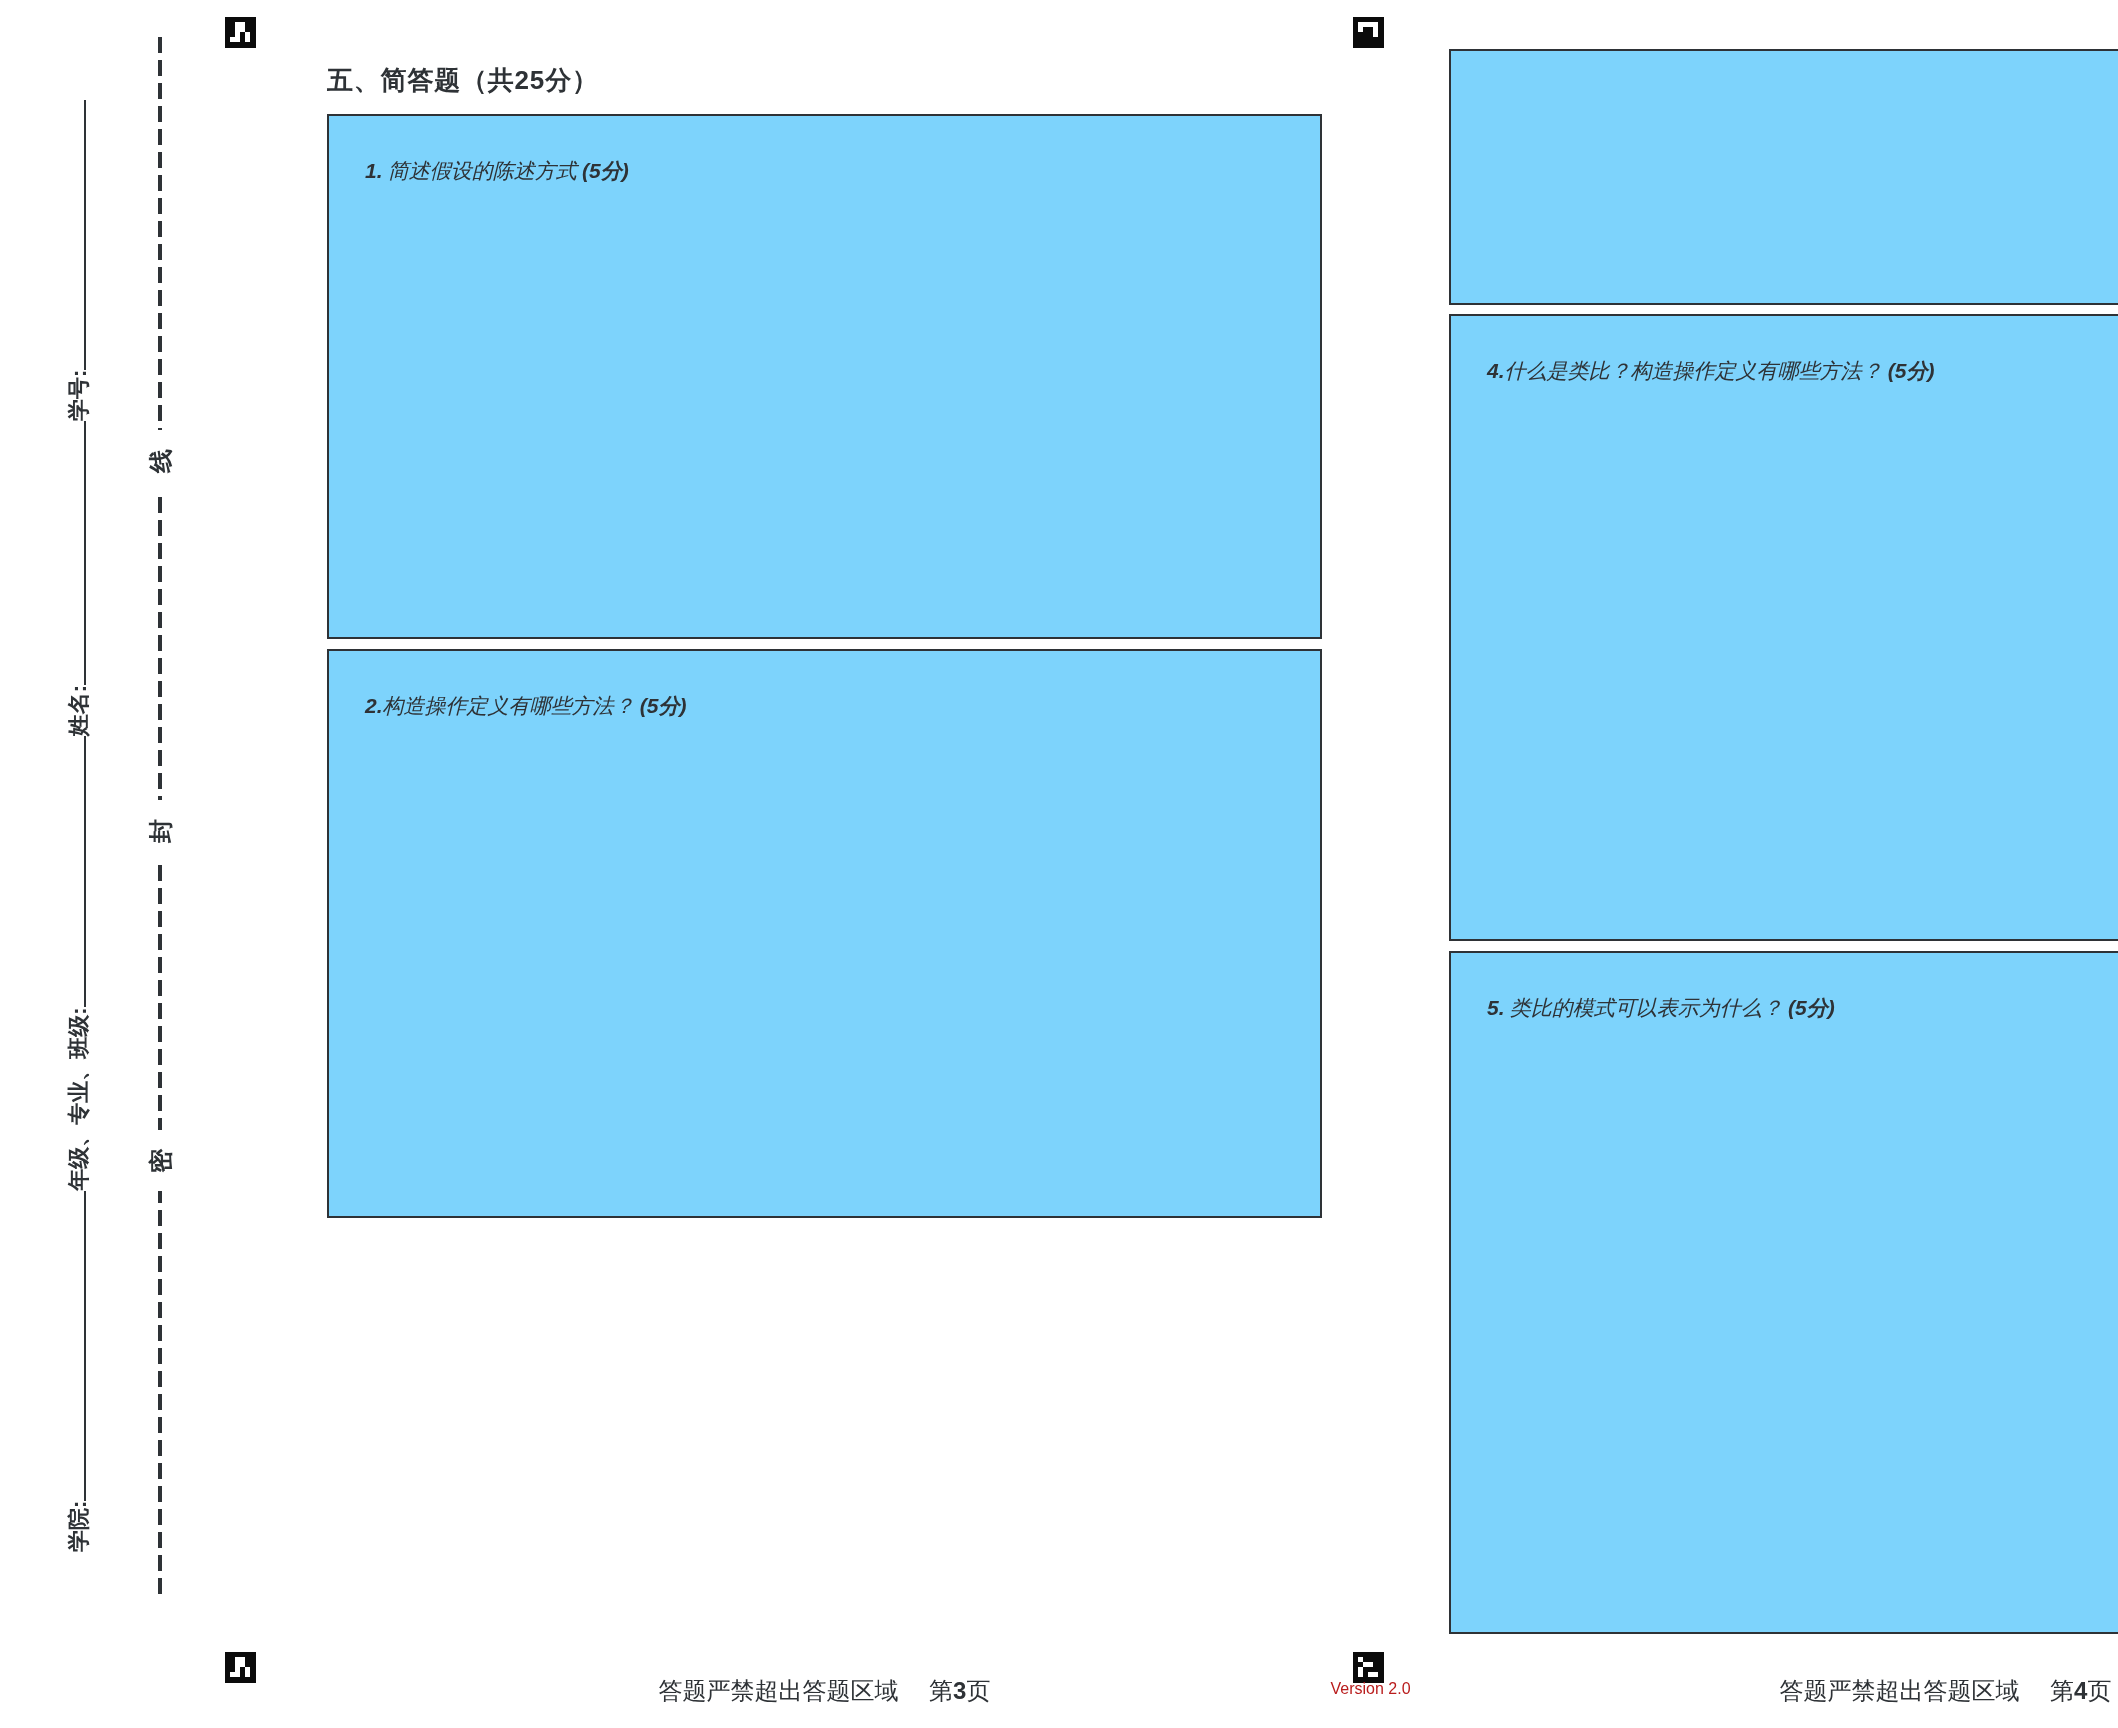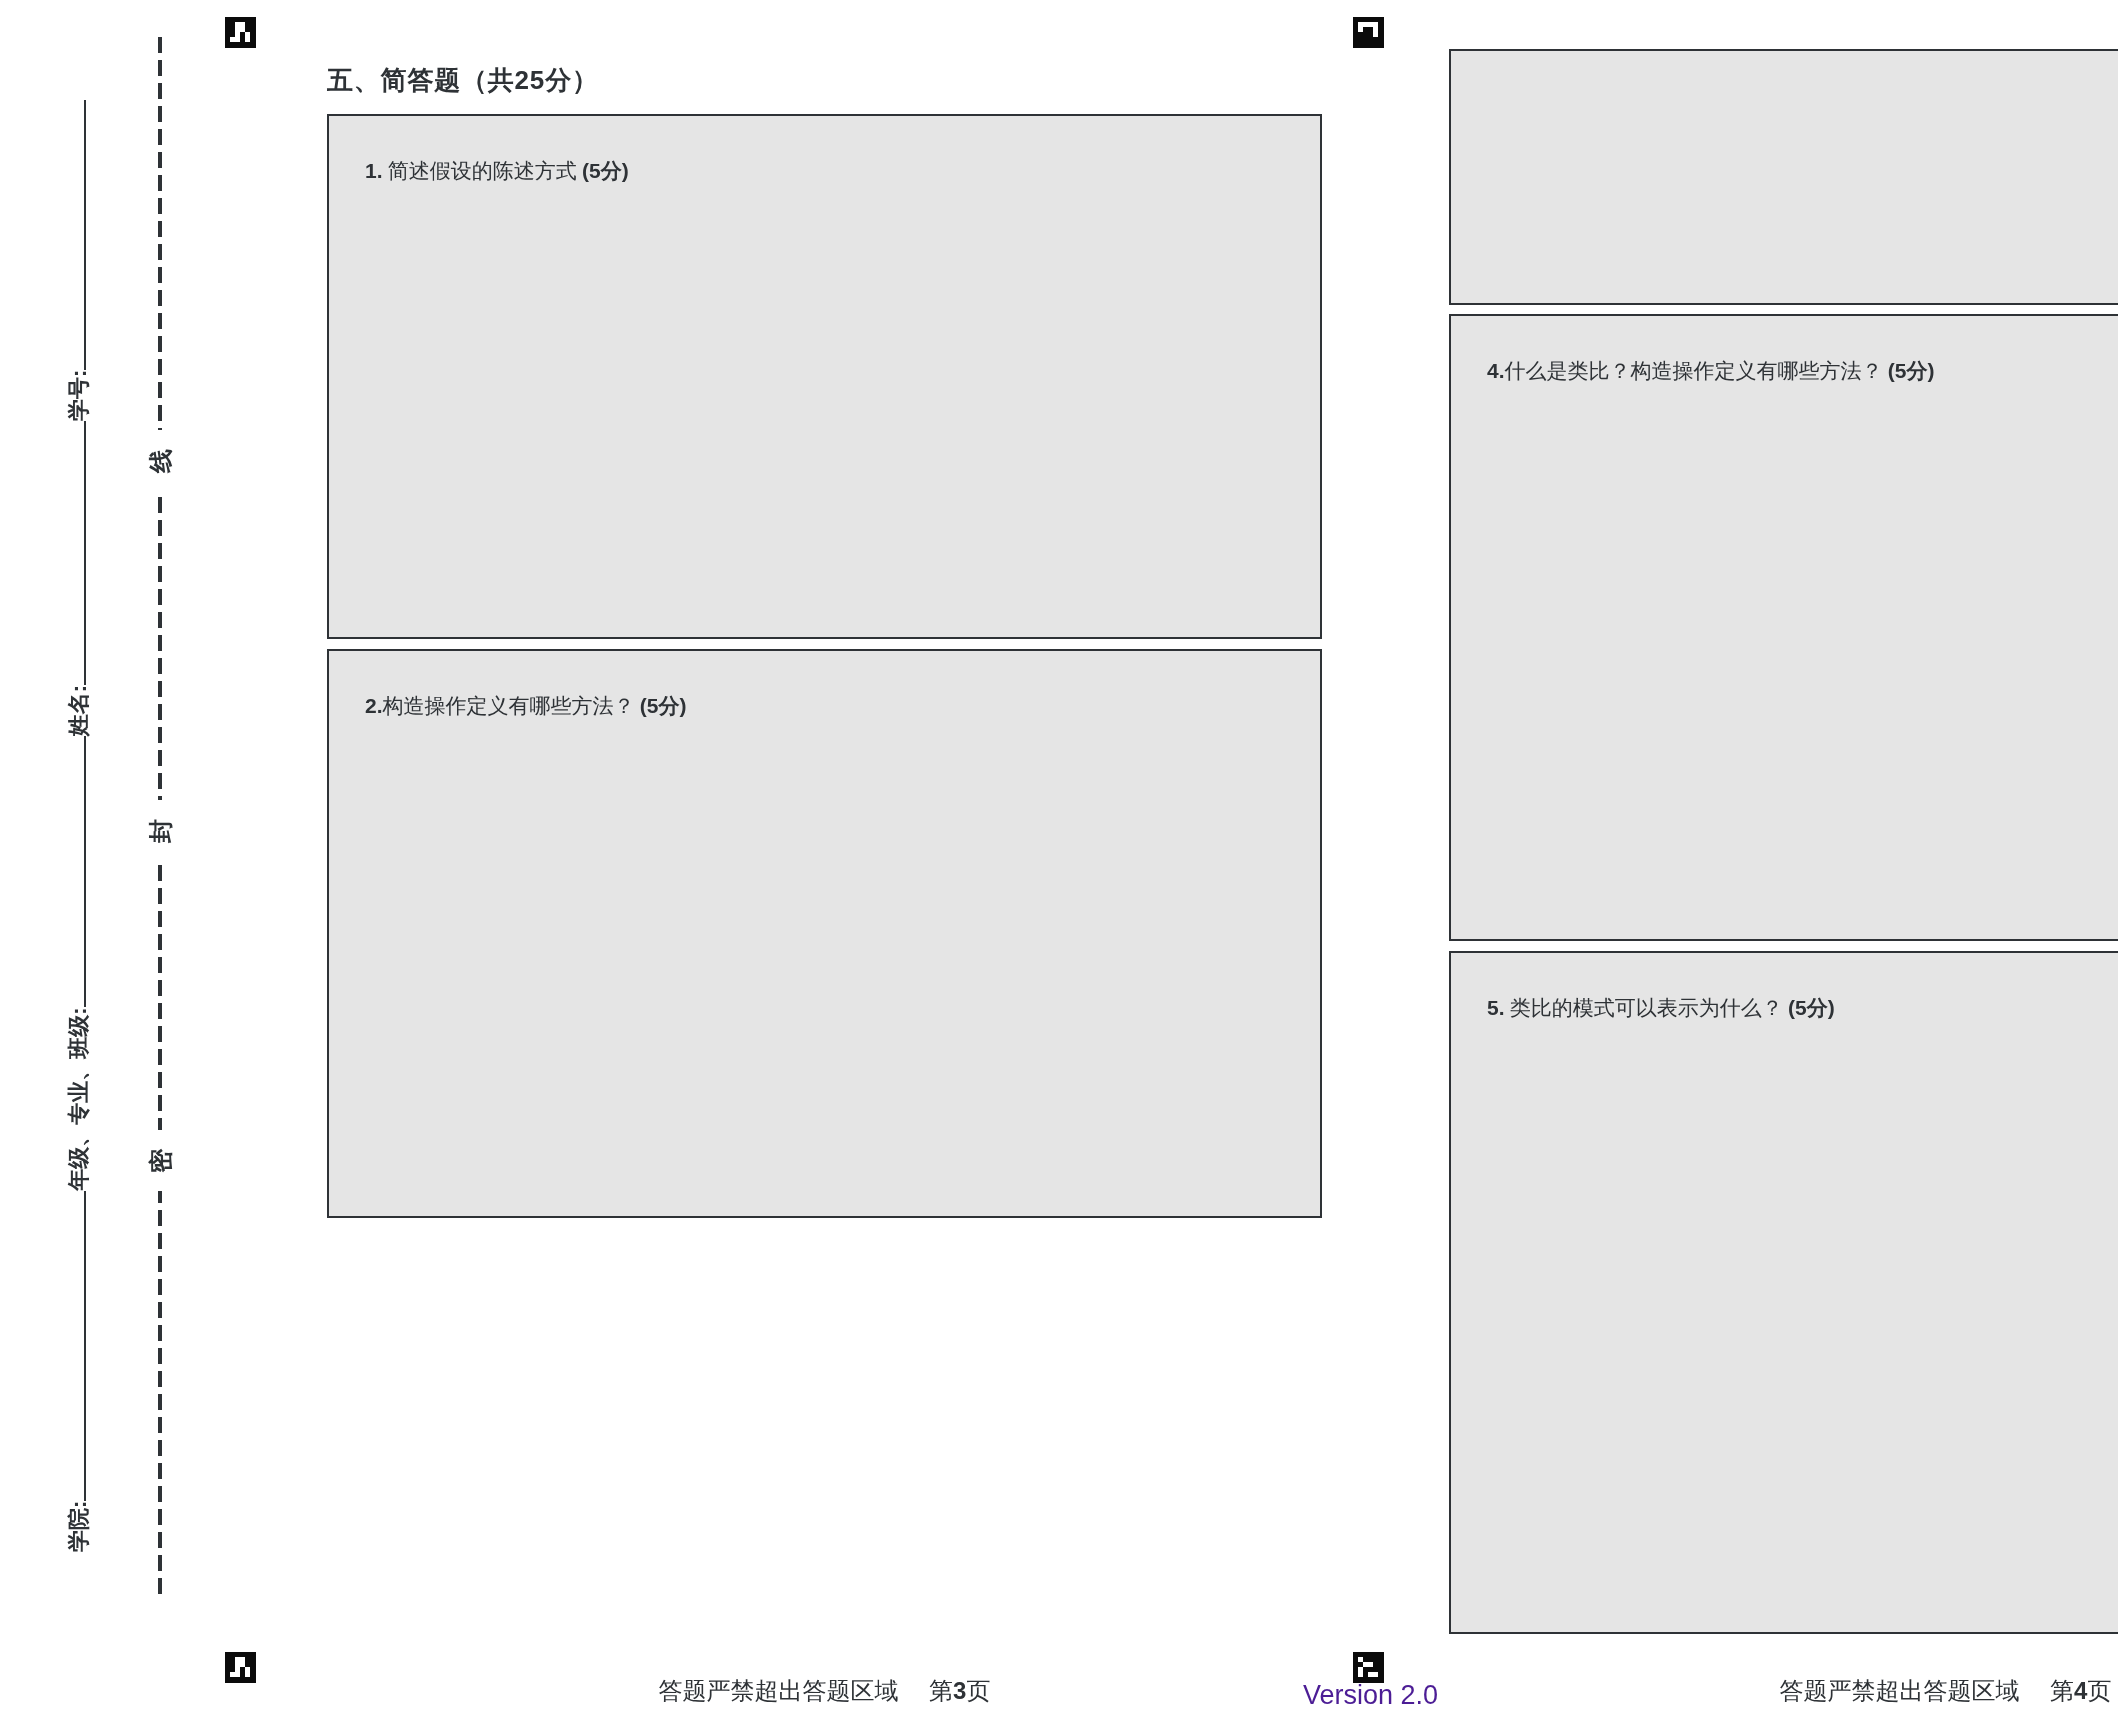--- a/index.html
+++ b/index.html
@@ -9,21 +9,21 @@
   
   .marker{position:absolute;display:grid;grid-template-columns:repeat(6,5.1px);grid-template-rows:repeat(6,5.1px);}
   .mcell{width:5.1px;height:5.1px;background:#0b0b0b;}
   .mcell.w{background:#ffffff;}
 
   
   .title{position:absolute;left:327px;top:63px;font-size:26px;font-weight:700;letter-spacing:0.8px;color:#2e3236;}
   .title .num{font-family:"Liberation Sans","DejaVu Sans",sans-serif;font-weight:700;margin-top:20px;}
 
   
-  .abox{position:absolute;border:2.1px solid #2e3236;background:#e5e5e5;box-sizing:border-box;}
+  .abox{position:absolute;border:2.1px solid #2e3236;background:#7dd3fc;box-sizing:border-box;font-style:italic;}
   .q{padding:42px 25.4px 0 36px;font-size:21px;line-height:26px;white-space:nowrap;}
   .q-num,.q-score{font-family:"Liberation Sans","DejaVu Sans",sans-serif;font-weight:700;color:#2e3236;}
   .q-text{font-family:"Liberation Serif","DejaVu Serif",serif;color:#2e3236;}
 
   
   .info-line{position:absolute;left:64px;top:1552px;width:1466px;height:30px;
              transform:rotate(-90deg);transform-origin:0 0;white-space:nowrap;
              font-family:"Liberation Sans","DejaVu Sans",sans-serif;font-weight:700;
              font-size:22px;line-height:25.4px;color:#2e3236;}
   .blank{display:inline-block;height:20.3px;border-bottom:2.1px solid #2e3236;vertical-align:baseline;}
@@ -34,21 +34,21 @@
              display:flex;align-items:center;justify-content:center;}
   .seal-char span{display:block;transform:rotate(-90deg);
              font-family:"Liberation Sans","DejaVu Sans",sans-serif;font-weight:700;
              font-size:24px;color:#2e3236;}
 
   
   .footer{position:absolute;top:1675px;text-align:center;font-size:24px;color:#2e3236;white-space:nowrap;}
   .footer .gap{display:inline-block;width:30.5px;}
   .fp-num{font-family:"Liberation Sans","DejaVu Sans",sans-serif;font-weight:700;}
   .version{position:absolute;left:1286px;top:1680px;width:169px;text-align:center;
-           font-family:"Liberation Sans","DejaVu Sans",sans-serif;font-size:27px;color:#4c1d95;}
+           font-family:"Liberation Sans","DejaVu Sans",sans-serif;font-size:16px;color:#b91c1c;}
 </style>
 </head>
 <body>
 
 <div id="sheet">
 
   <div class="marker" style="left:225px;top:17px">
       <div class="mcell"></div>
       <div class="mcell"></div>
       <div class="mcell"></div>

